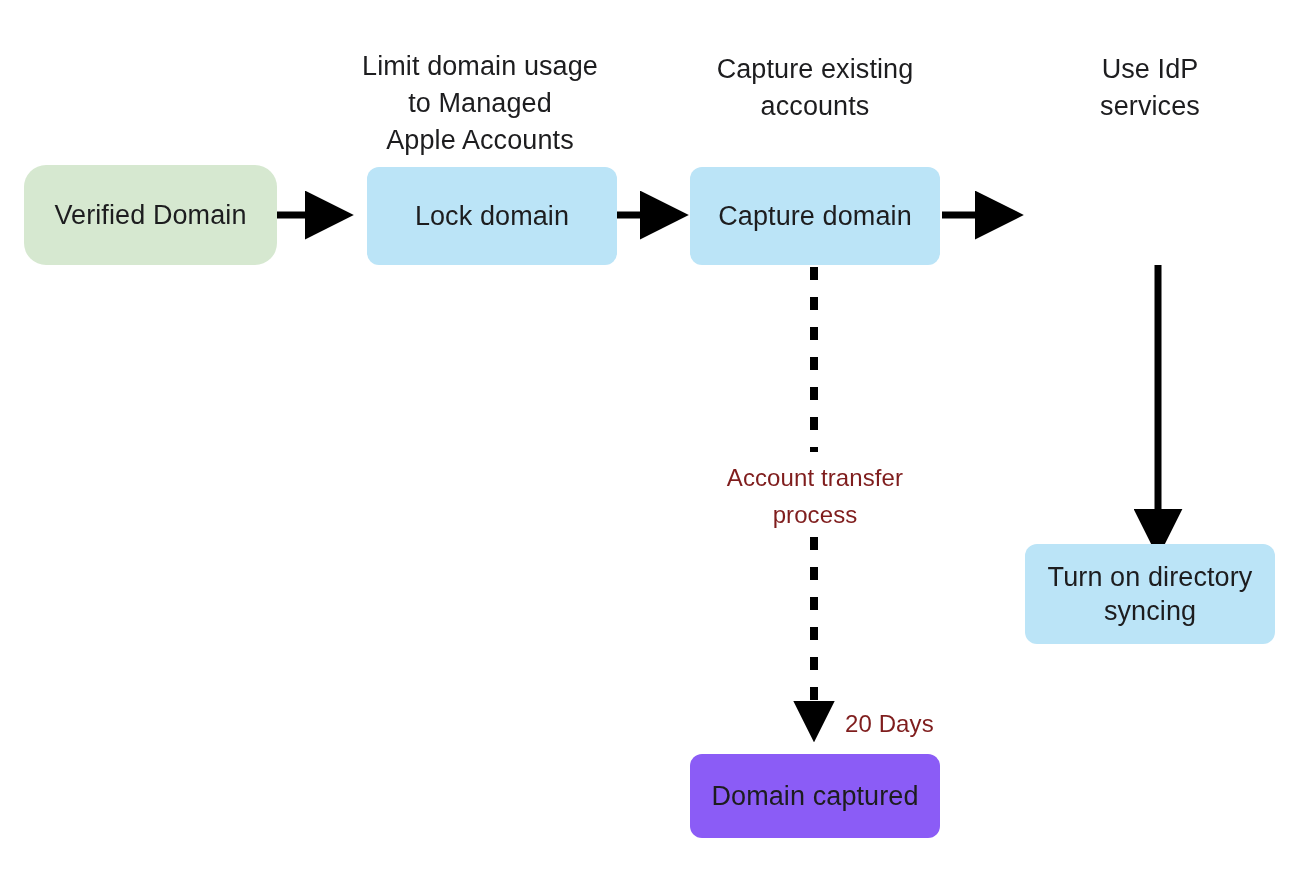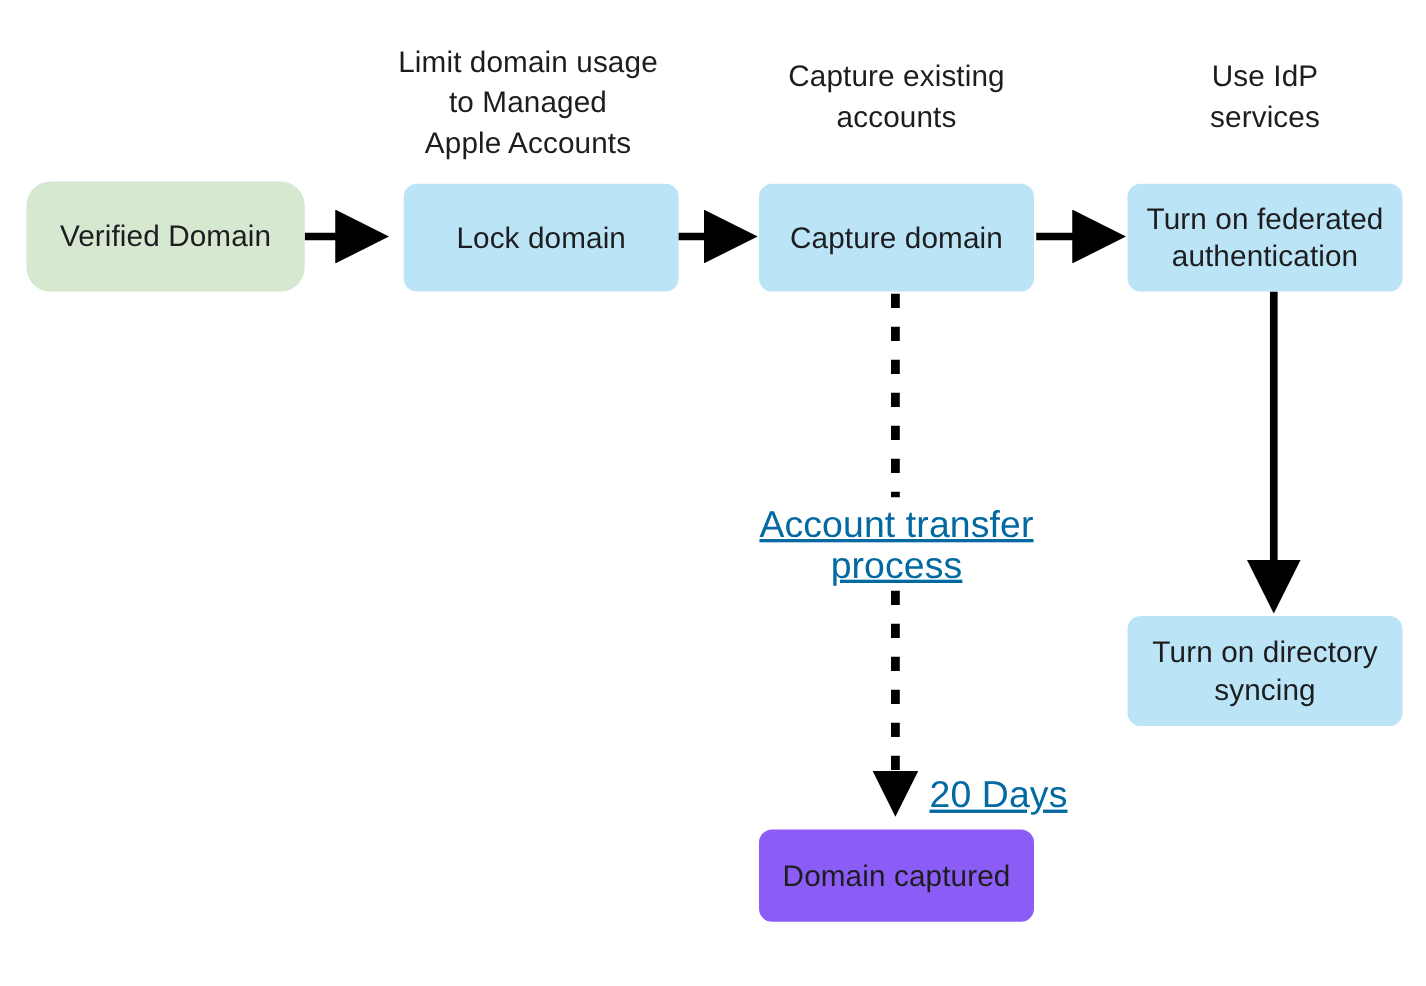--- a/index.html
+++ b/index.html
@@ -50,26 +50,25 @@
     text-align: center;
     font-size: 27px;
     line-height: 37px;
     letter-spacing: 0.1px;
     color: #1d1d1f;
     white-space: pre-line;
   }
   .edge-label {
     position: absolute;
     text-align: center;
-    font-size: 34px;
+    font-size: 24px;
     line-height: 37px;
     letter-spacing: 0.1px;
-    color: #0369a1;
+    color: #7f1d1d;
     white-space: pre-line;
-    text-decoration: underline;
   }
 </style>
 </head>
 <body>
 
 <div id="canvas">
 
   <svg class="arrow-layer" viewBox="0 0 1296 896" width="1296" height="896" xmlns="http://www.w3.org/2000/svg">
     <defs>
       <marker id="ah" markerWidth="7" markerHeight="7" refX="5.6" refY="3.5" orient="auto" markerUnits="strokeWidth">
@@ -95,40 +94,38 @@
     <g>
       <line x1="1158" y1="265" x2="1158" y2="548" stroke="#000000" stroke-width="7" marker-end="url(#ah)"></line>
     </g>
 
     <g>
       <line x1="814" y1="267" x2="814" y2="452" stroke="#000000" stroke-width="8" stroke-dasharray="13 17" stroke-linecap="butt"></line>
       <line x1="814" y1="537" x2="814" y2="736" stroke="#000000" stroke-width="8" stroke-dasharray="13 17" stroke-linecap="butt" marker-end="url(#ah-dash)"></line>
     </g>
   </svg>
 
-  <div class="stage-label" style="left:330px; top:38px; width:300px;">Limit domain usage
+  <div class="stage-label" style="left:330px; top:48px; width:300px;">Limit domain usage
 to Managed
 Apple Accounts</div>
 
   <div class="stage-label" style="left:665px; top:51px; width:300px;">Capture existing
 accounts</div>
 
   <div class="stage-label" style="left:1000px; top:51px; width:300px;">Use IdP
 services</div>
 
   <div class="node" style="left:24px; top:165px; width:253px; height:100px; background:#d6e8d0;border-radius:22px;">Verified Domain</div>
 
   <div class="node" style="left:355px; top:167px; width:250px; height:98px; background:#bbe4f7;margin-left:12px;">Lock domain</div>
 
   <div class="node" style="left:690px; top:167px; width:250px; height:98px; background:#bbe4f7;text-align:right;">Capture domain</div>
 
-  <div class="node" style="left:1025px; top:167px; width:250px; height:98px; background:#bbe4f7;">Turn on federated
-authentication</div>
 
-  <div class="node" style="left:1025px; top:560px; width:250px; height:100px; background:#bbe4f7;">Turn on directory
+  <div class="node" style="left:1025px; top:544px; width:250px; height:100px; background:#bbe4f7;">Turn on directory
 syncing</div>
 
   <div class="node" style="left:690px; top:754px; width:250px; height:84px; background:#8b5cf6;">Domain captured</div>
 
   <div class="edge-label" style="left:665px; top:459px; width:300px;">Account transfer
 process</div>
 
   <div class="edge-label" style="left:845px; top:705px; width:160px; text-align:left;">20 Days</div>
 
 </div>

